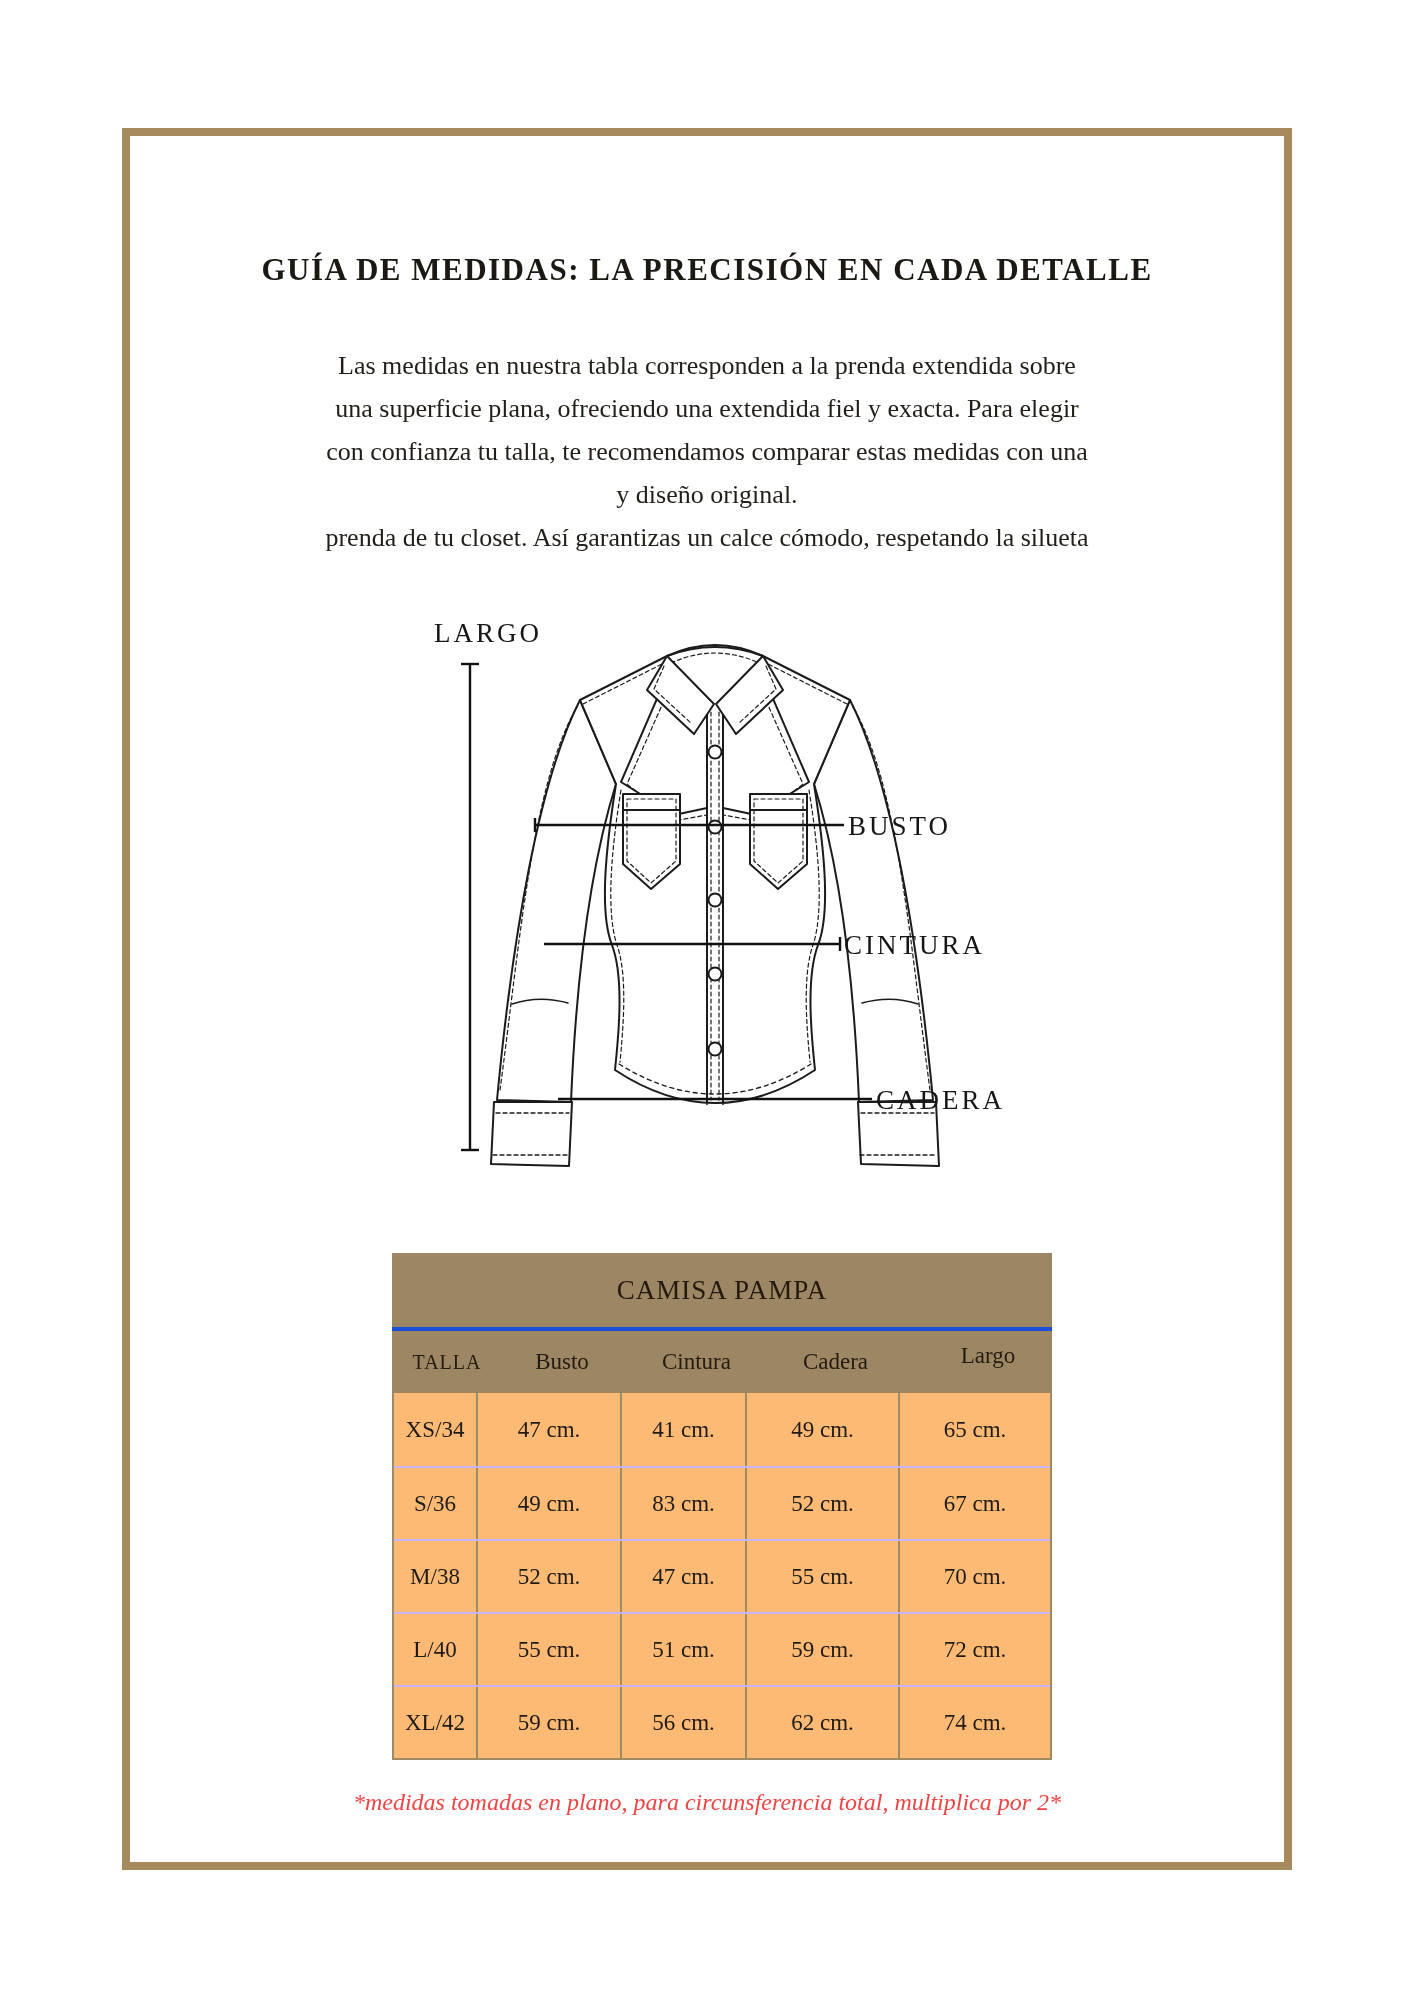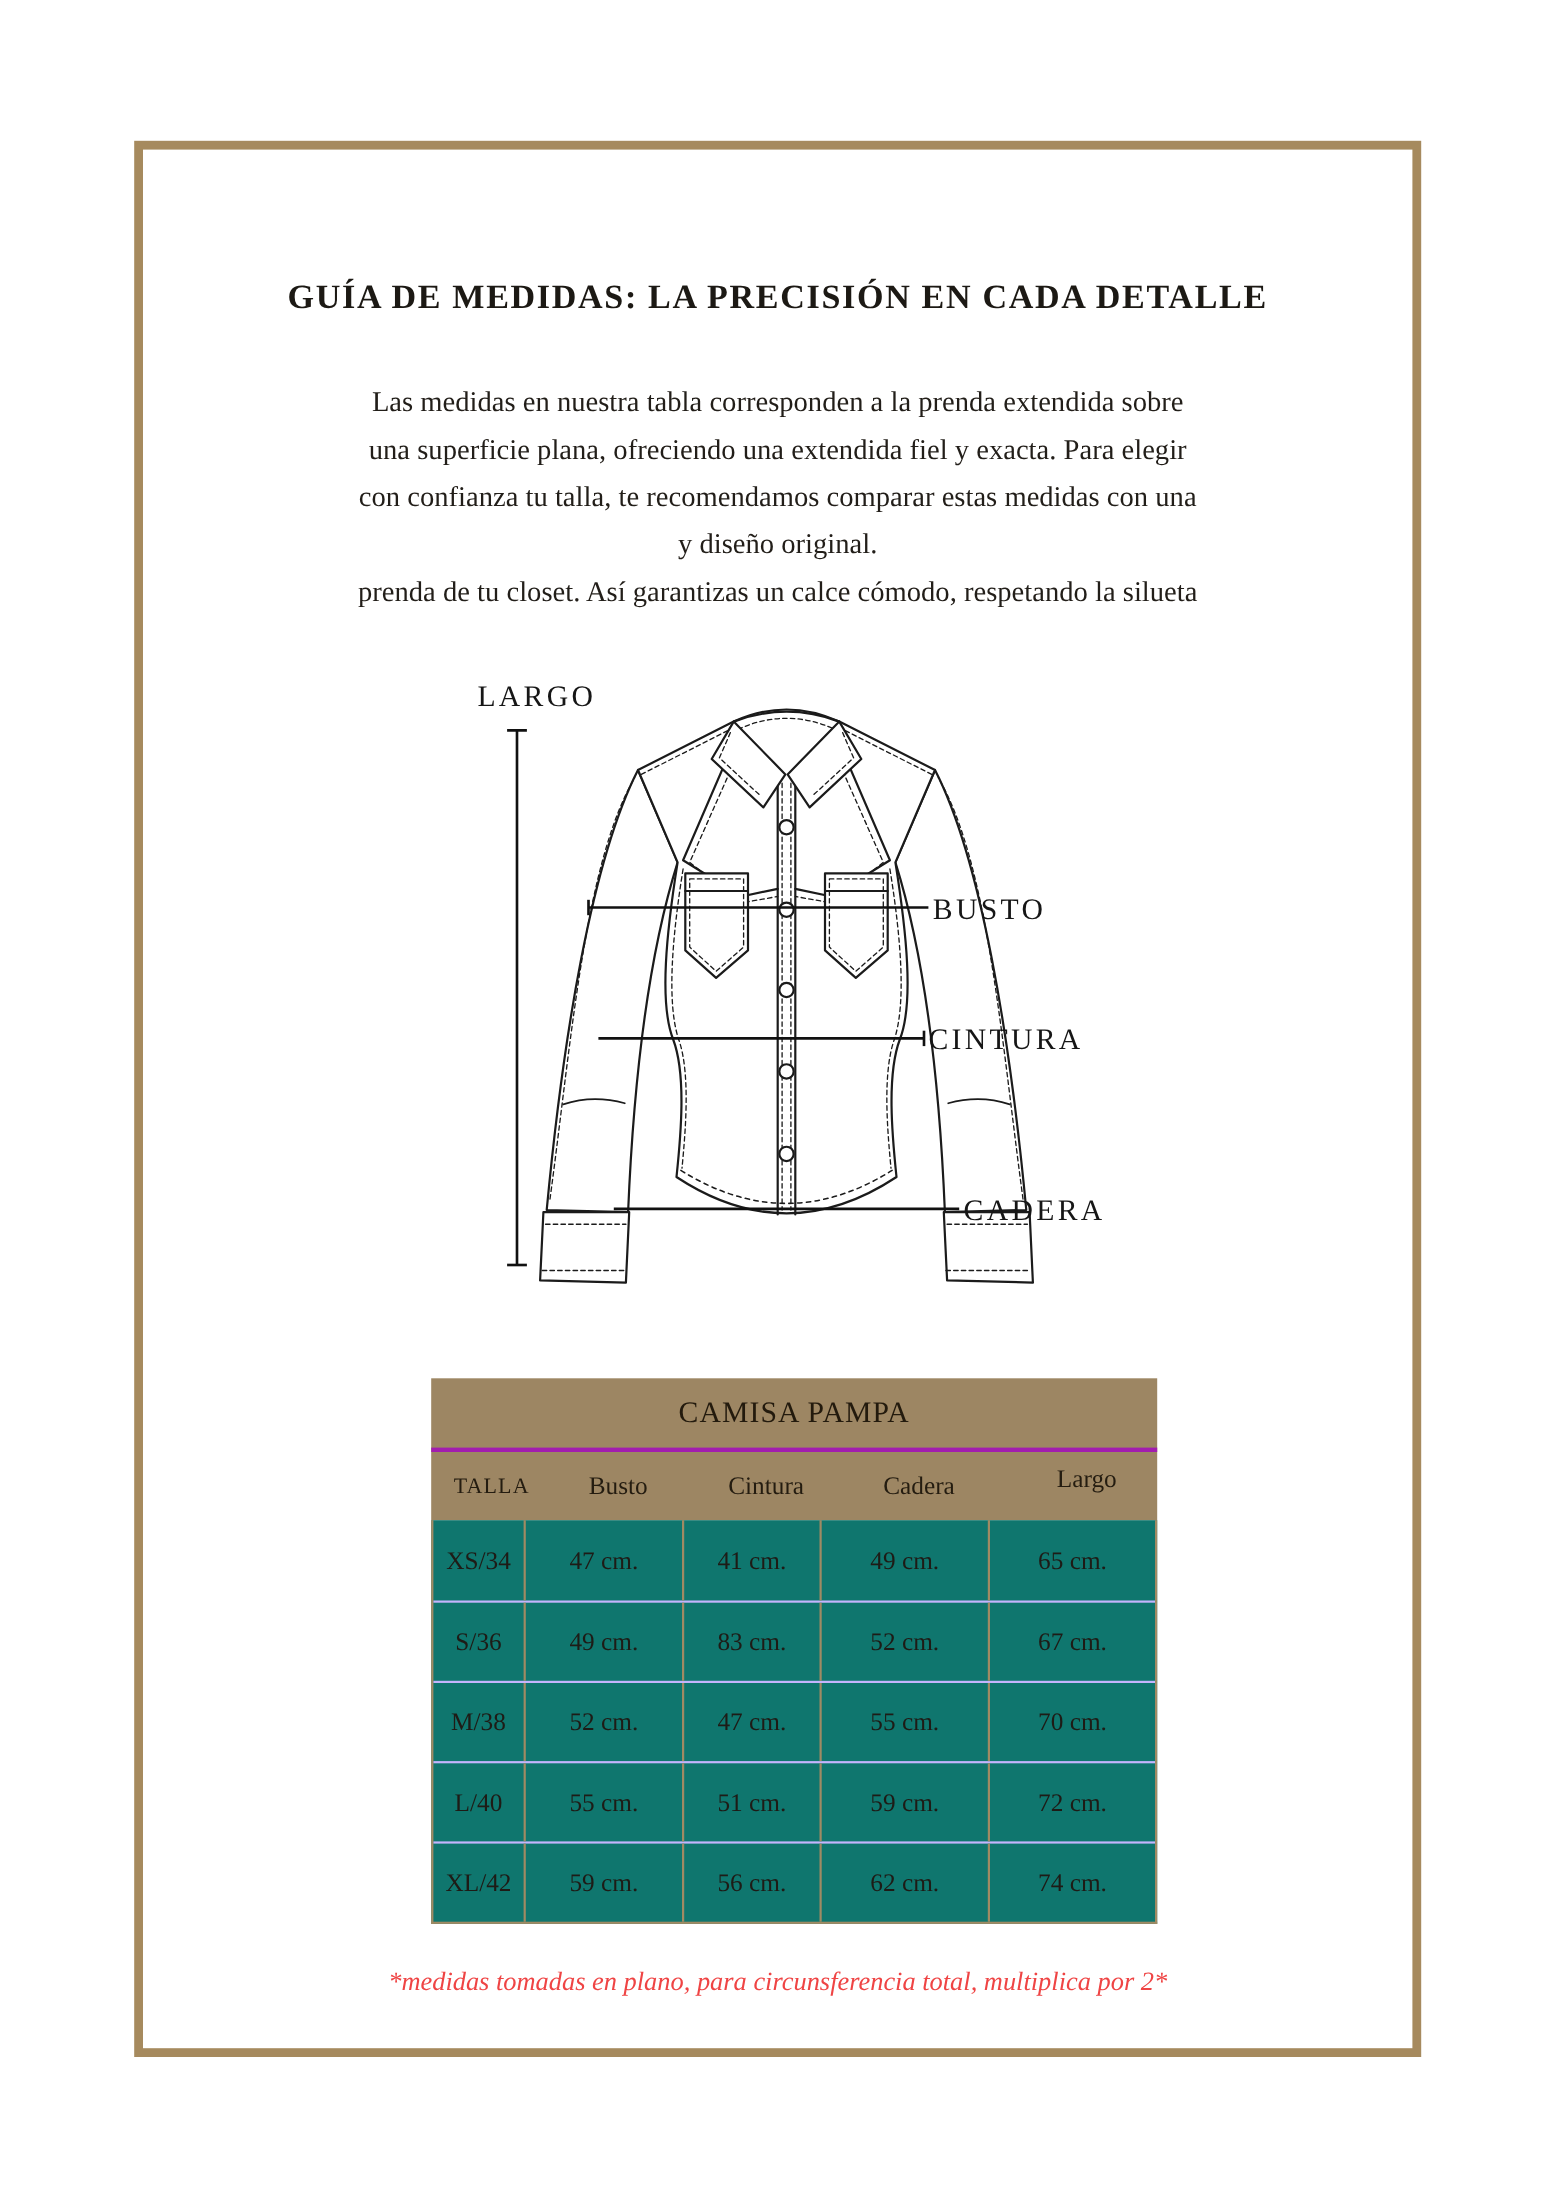--- a/index.html
+++ b/index.html
@@ -39,23 +39,23 @@
     position:absolute;
     left:420px;top:612px;
     width:650px;height:572px;
   }
   .size-table{
     position:absolute;
     left:392px;top:1253px;
     width:660px;
   }
   .table-title{
-    height:67px;
+    height:78px;
     background:#9d8663;
-    border-bottom:4px solid #a21caf;
+    border-bottom:4px solid #1d4ed8;
     display:flex;align-items:center;justify-content:center;
     font-size:27px;
     letter-spacing:1px;
     color:#231a0d;
     box-sizing:border-box;
     font-family:Liberation Serif, serif;
   }
   .table-head{
     height:62px;
     background:#9d8663;
@@ -72,21 +72,21 @@
   .table-head .hcell.largo-h{align-items:flex-start;padding-top:12px;}
   .c0{width:86px;}
   .c1{width:144px;}
   .c2{width:125px;}
   .c3{width:153px;}
   .c4{width:152px;flex:1;}
   .table-body{
     border:2px solid #a08a63;
     border-top:none;
     box-sizing:border-box;
-    background:#0f766e;
+    background:#fdba74;
   }
   .trow{
     display:flex;
     height:73px;
     border-top:2px solid #c4b5fd;
     box-sizing:border-box;
   }
   .trow:first-child{border-top:none;}
   .tcell{
     display:flex;align-items:center;justify-content:center;

